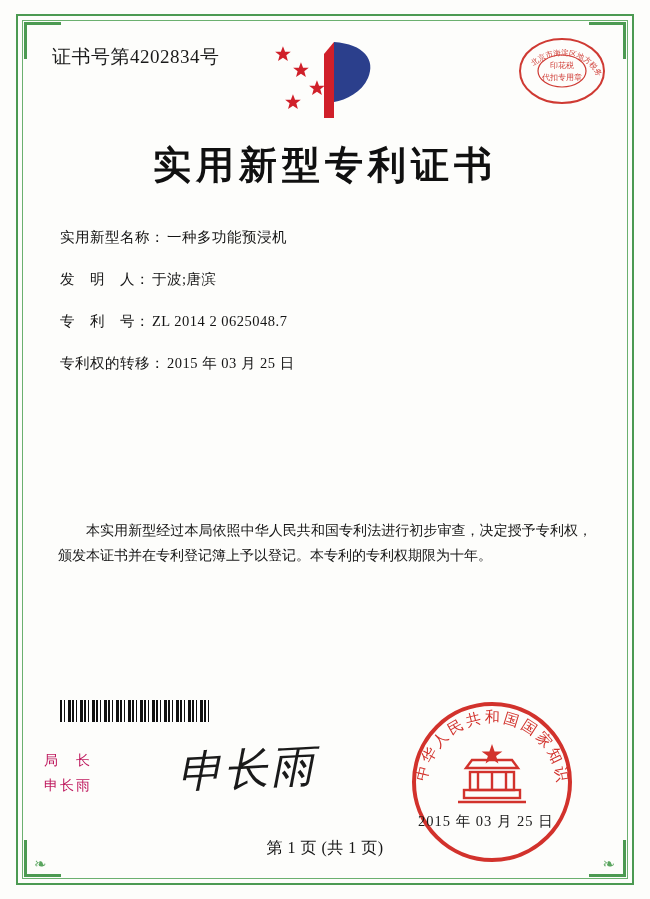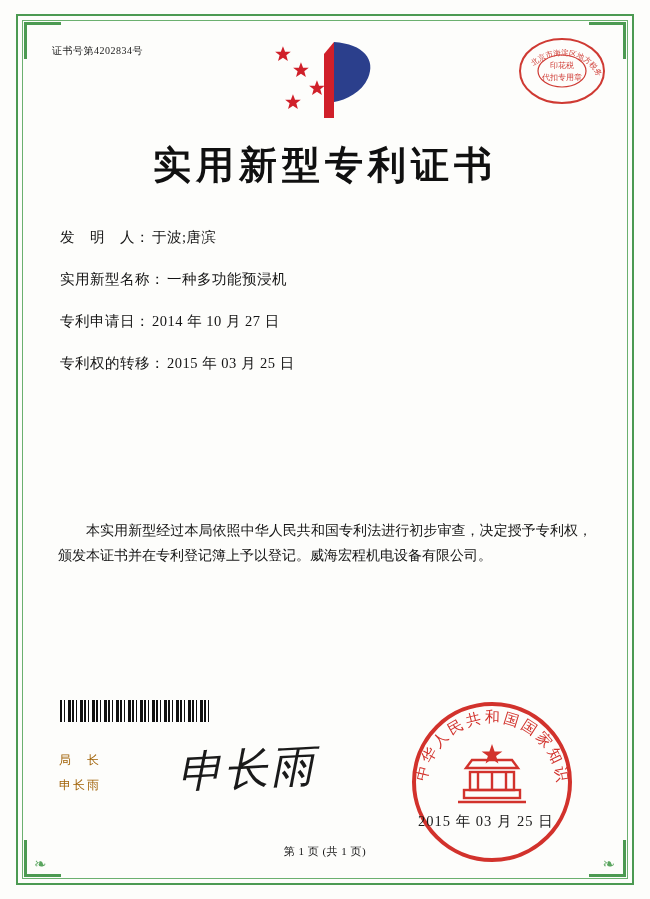--- a/index.html
+++ b/index.html
@@ -54,21 +54,21 @@
     user-select: none;
   }
   .flourish.bottom-left { left: 34px; bottom: 26px; }
   .flourish.bottom-right { right: 34px; bottom: 26px; }
 
   
   .cert-number {
     position: absolute;
     left: 52px;
     top: 44px;
-    font-size: 10px;
+    font-size: 19px;
     color: #1a1a1a;
     letter-spacing: 0.5px;
   }
 
   
   .emblem {
     position: absolute;
     left: 272px;
     top: 38px;
     width: 112px;
@@ -151,24 +151,24 @@
       #111 4px, #111 5px,
       #fff 5px, #fff 8px,
       #111 8px, #111 11px,
       #fff 11px, #fff 12px
     );
   }
 
   
   .sig-block {
     position: absolute;
-    left: 59px;
+    left: 44px;
     top: 748px;
-    font-size: 12px;
-    color: #a16207;
+    font-size: 14px;
+    color: #be185d;
     letter-spacing: 2px;
     line-height: 25px;
   }
   .sig-handwriting {
     position: absolute;
     left: 178px;
     top: 740px;
     font-size: 44px;
     color: #1a1a1a;
     font-family: "DejaVu Serif", "Liberation Serif", serif;
@@ -194,21 +194,21 @@
     letter-spacing: 1px;
   }
 
   
   .page-footer {
     position: absolute;
     left: 0;
     right: 0;
     bottom: 40px;
     text-align: center;
-    font-size: 11px;
+    font-size: 16px;
     color: #161616;
     letter-spacing: 0.5px;
   }
 </style>
 </head>
 <body>
 
 <div class="page">
 
   <div class="border-outer"></div>
@@ -245,39 +245,39 @@
       <text font-size="7.5" fill="#cf3a33" font-family="DejaVu Serif, serif">
         <textPath href="#arcTop" startOffset="12%">北京市海淀区地方税务局</textPath>
       </text>
     </svg>
   </div>
 
   <div class="doc-title">实用新型专利证书</div>
 
   <div class="fields">
     <div class="field-row">
+      <span class="field-label">实用新型名称：</span>
+      <span class="field-value">一种多功能预浸机</span>
+    </div>
+    <div class="field-row">
       <span class="field-label">发　明　人：</span>
       <span class="field-value">于波;唐滨</span>
     </div>
     <div class="field-row">
-      <span class="field-label">实用新型名称：</span>
-      <span class="field-value">一种多功能预浸机</span>
-    </div>
-    <div class="field-row">
-      <span class="field-label">专利申请日：</span>
-      <span class="field-value">2014 年 10 月 27 日</span>
+      <span class="field-label">专　利　号：</span>
+      <span class="field-value">ZL 2014 2 0625048.7</span>
     </div>
     <div class="field-row">
       <span class="field-label">专利权的转移：</span>
       <span class="field-value">2015 年 03 月 25 日</span>
     </div>
   </div>
 
   <div class="body-text">
-    <p>本实用新型经过本局依照中华人民共和国专利法进行初步审查，决定授予专利权，颁发本证书并在专利登记簿上予以登记。威海宏程机电设备有限公司。</p>
+    <p>本实用新型经过本局依照中华人民共和国专利法进行初步审查，决定授予专利权，颁发本证书并在专利登记簿上予以登记。本专利的专利权期限为十年。</p>
   </div>
 
   <div class="barcode"></div>
 
   <div class="sig-block">
     <div>局　长</div>
     <div>申长雨</div>
   </div>
   <div class="sig-handwriting">申长雨</div>
 

